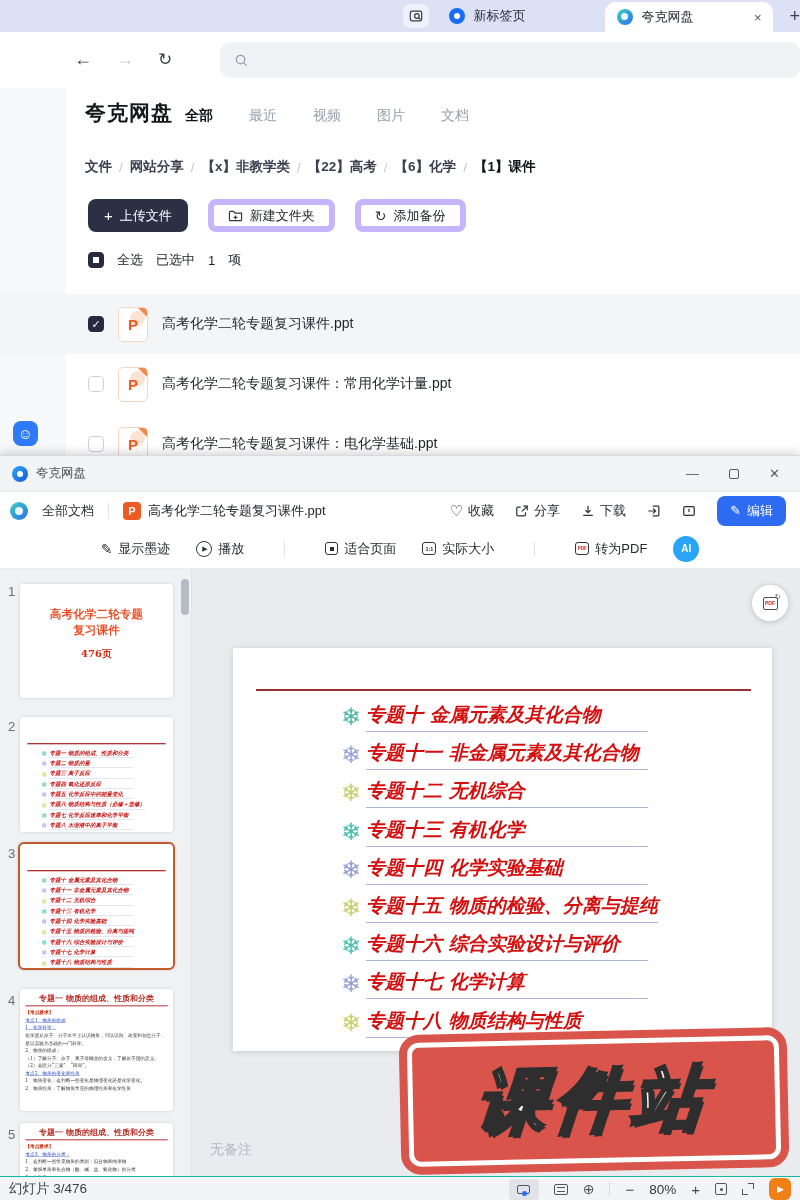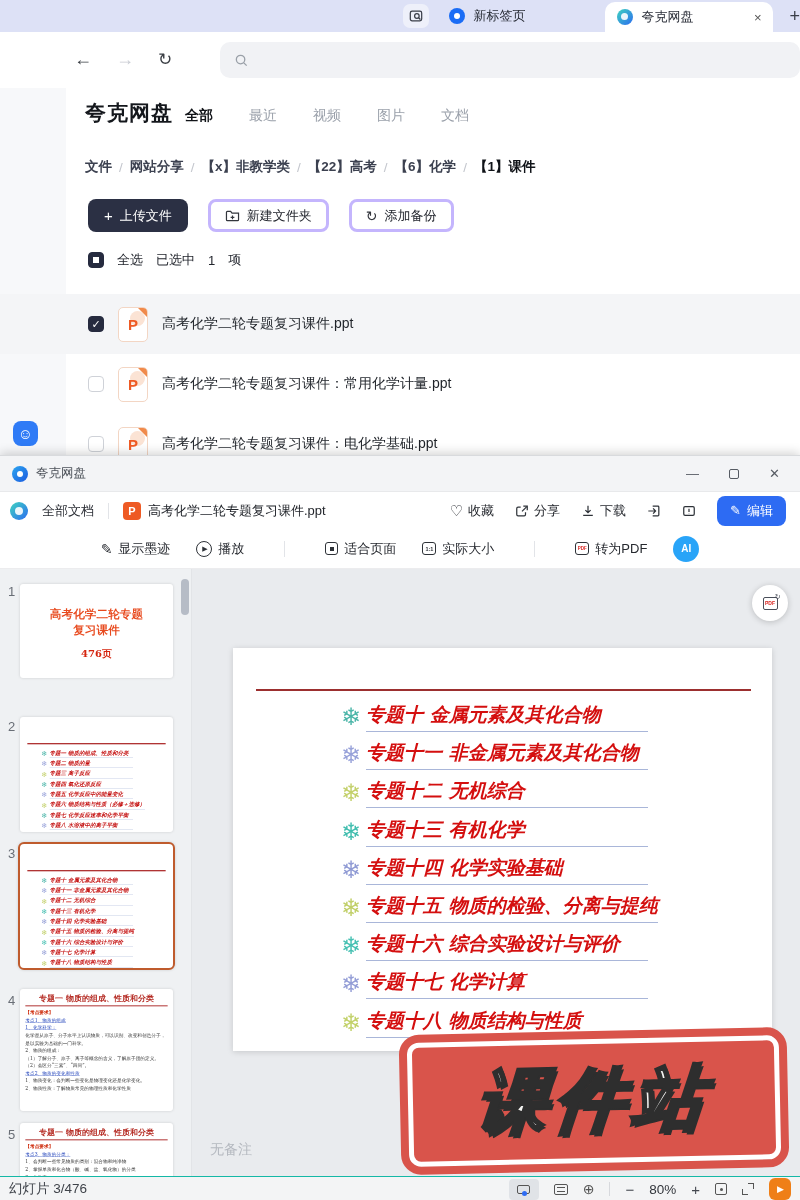--- a/index.html
+++ b/index.html
@@ -34,21 +34,21 @@
   .page-title { position:absolute; left:85px; top:99px; font-size:21px; font-weight:bold; color:#14171c; letter-spacing:1px; }
   .filter-tabs { position:absolute; left:185px; top:107px; display:flex; gap:36px; font-size:14px; color:#9aa0aa; }
   .filter-tabs .active { color:#111418; font-weight:bold; }
   .breadcrumb { position:absolute; left:85px; top:158px; font-size:13.5px; color:#3c4150; font-weight:600; display:flex; align-items:center; }
   .breadcrumb .sep { color:#c3c6cd; margin:0 7px; font-weight:400; }
   .breadcrumb .last { color:#101318; font-weight:bold; }
 
   .actions { position:absolute; left:88px; top:199px; display:flex; gap:20px; }
   .btn-dark { background:#2b3044; color:#fff; border:none; border-radius:8px; height:33px; padding:0 16px; display:flex; align-items:center; gap:7px; font-size:13px; font-family:inherit; }
   .btn-dark .pl { font-size:15px; }
-  .btn-light { background:#fff; border:3px solid #c4b5fd; border-radius:8px; height:33px; padding:0 14px; display:flex; align-items:center; gap:7px; font-size:13px; color:#23262e; font-family:inherit; }
+  .btn-light { background:#fff; border:6px solid #c4b5fd; border-radius:8px; height:33px; padding:0 14px; display:flex; align-items:center; gap:7px; font-size:13px; color:#23262e; font-family:inherit; }
   .bt-circ { width:15px; height:15px; border:1.3px solid #33363d; border-radius:50%; font-size:6.5px; font-weight:bold; display:flex; align-items:center; justify-content:center; color:#33363d; }
   .ref-sm { font-size:14px; color:#33363d; }
 
   .selectbar { position:absolute; left:88px; top:251px; display:flex; align-items:center; gap:13px; font-size:13px; color:#23262e; }
   .cb { width:16px; height:16px; border-radius:4px; border:1.5px solid #cfd2d8; background:#fff; flex:0 0 16px; position:relative; }
   .cb.checked { background:#262b3f; border-color:#262b3f; }
   .cb.checked::after { content:"✓"; position:absolute; left:2.5px; top:0.5px; color:#fff; font-size:11px; }
   .cb.indet { background:#262b3f; border-color:#262b3f; }
   .cb.indet::after { content:""; position:absolute; left:4px; top:4px; width:6px; height:6px; background:#fff; }
 
@@ -348,21 +348,21 @@
   </div>
 
   <div class="viewer">
     <div class="thumbpanel">
       <span class="tnum" style="top:15px">1</span>
       <span class="tnum" style="top:150px">2</span>
       <span class="tnum" style="top:277px">3</span>
       <span class="tnum" style="top:424px">4</span>
       <span class="tnum" style="top:558px">5</span>
 
-      <div class="thumb" style="top:15px; height:94px">
+      <div class="thumb" style="top:15px; height:114px">
         <div class="mini serif m-title-slide" style="height:342px">
           <div class="t"><span>高考化学二轮专题</span><br><span>复习课件</span></div>
           <div class="p">476页</div>
         </div>
       </div>
 
       <div class="thumb" style="top:148px; height:115px">
         <div class="mini serif" style="height:345px">
           <div class="m-line"></div>
           <div class="m-row">

